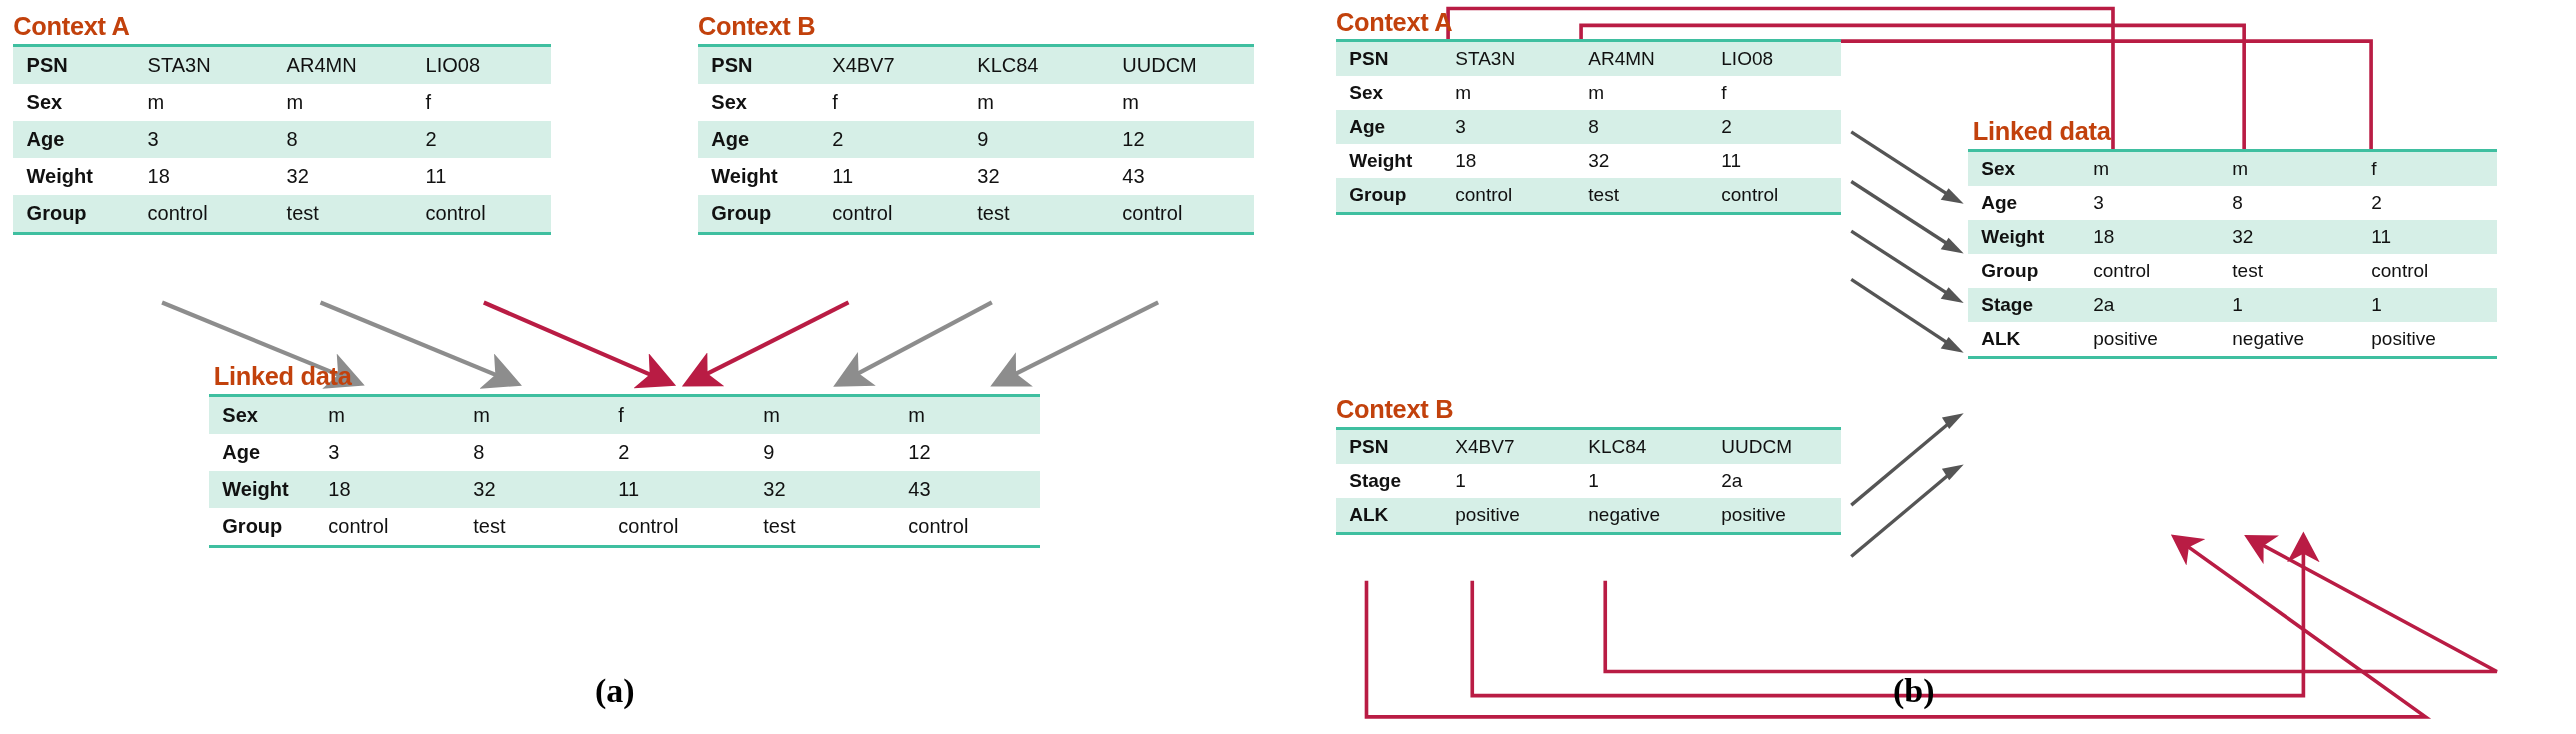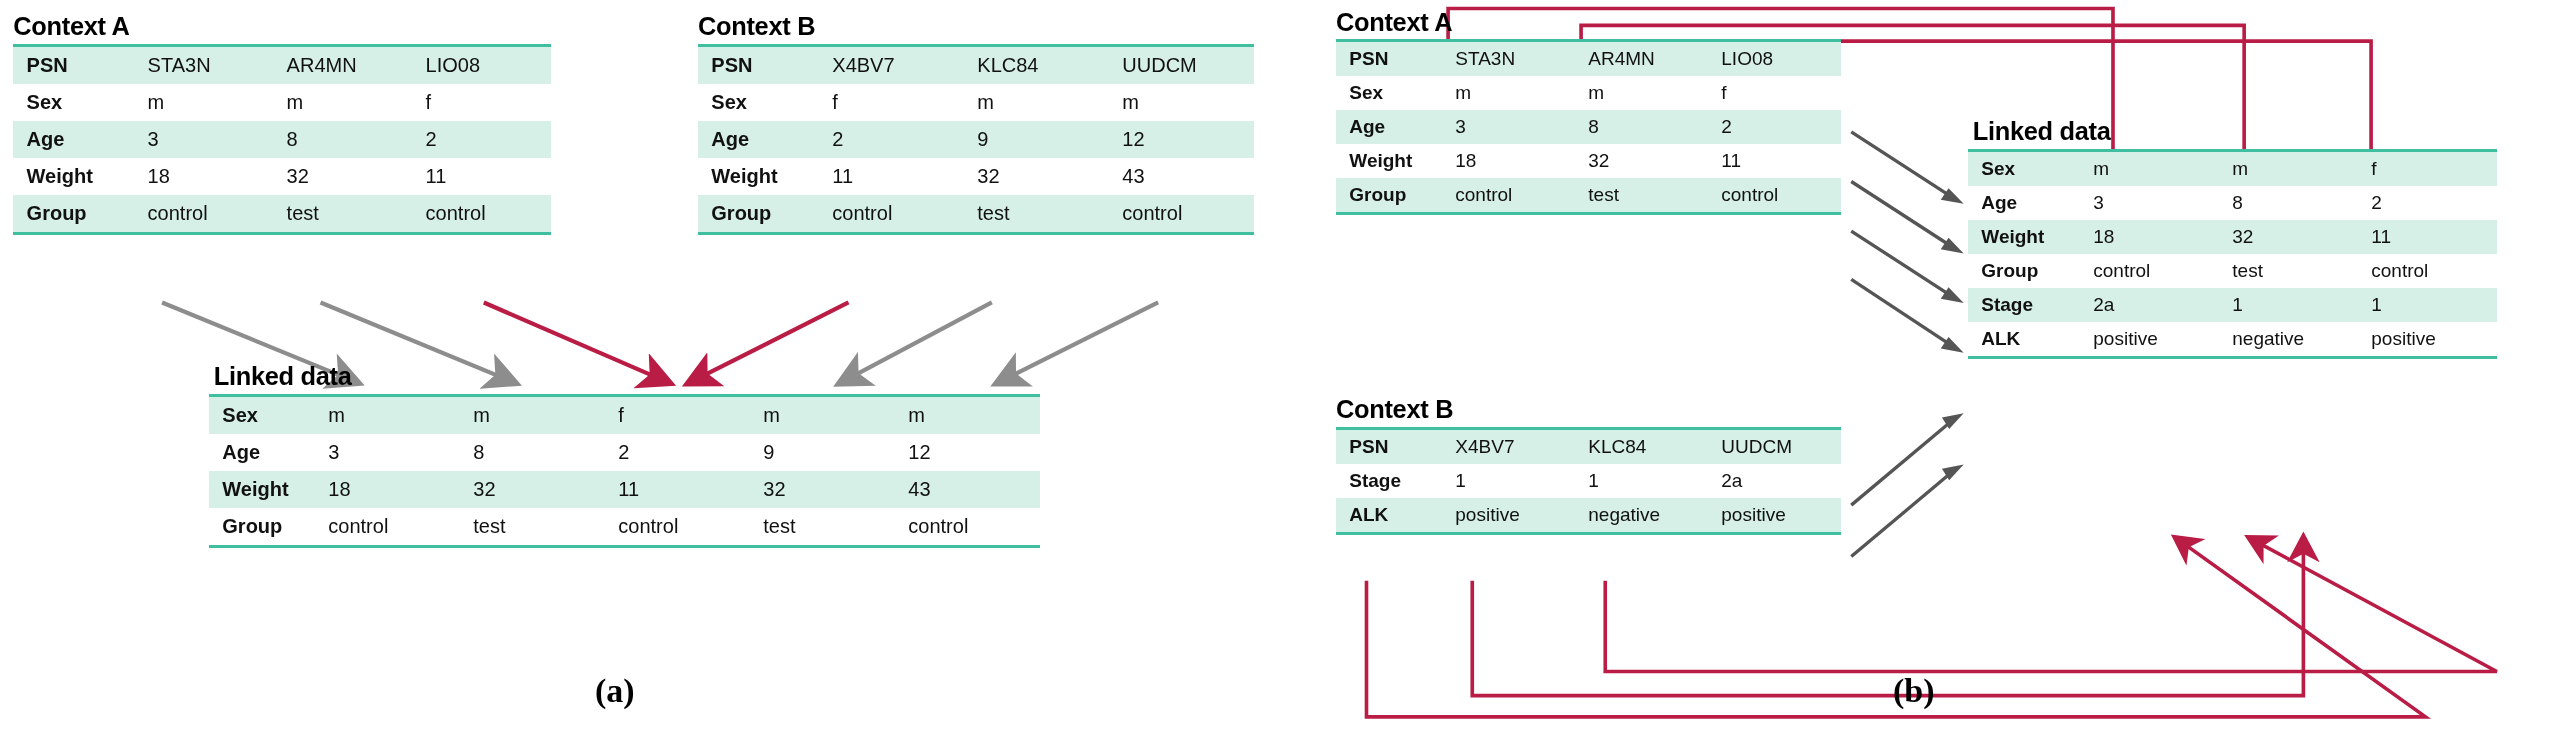--- a/index.html
+++ b/index.html
@@ -12,21 +12,21 @@
   .panel{position:absolute;top:0;}
   #panel-a{left:0;width:1270px;height:735px;}
   #panel-b{left:1300px;width:1276px;height:735px;}
 
   svg.conn{position:absolute;left:0;top:0;width:100%;height:100%;overflow:visible;pointer-events:none;}
 
   
   .tbl-block{position:absolute;}
   .tbl-title{
     font-weight:bold;
-    color:#000000;
+    color:#c2410c;
     letter-spacing:-0.3px;
     white-space:nowrap;
     line-height:1.05;
   }
   table.dt{
     border-collapse:collapse;
     table-layout:fixed;
     background:#ffffff;
     border-top:3.6px solid #3fbfa0;
     border-bottom:3.6px solid #3fbfa0;

